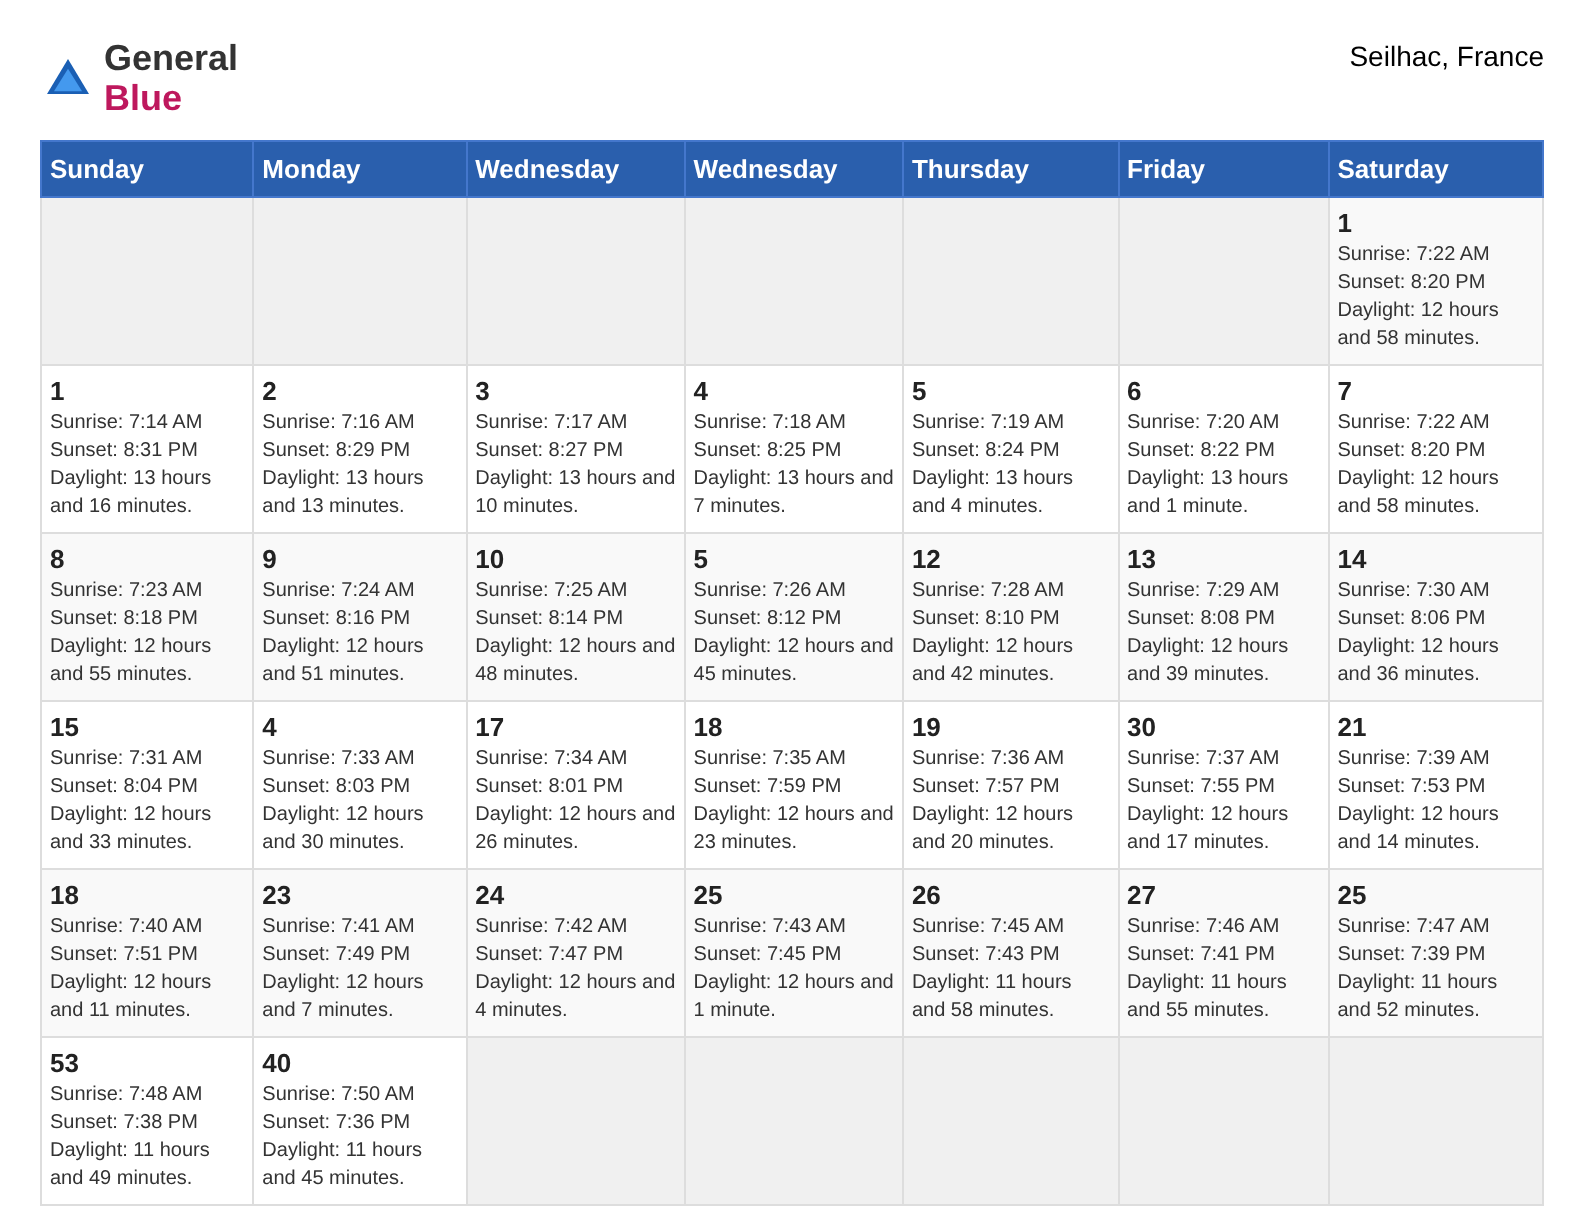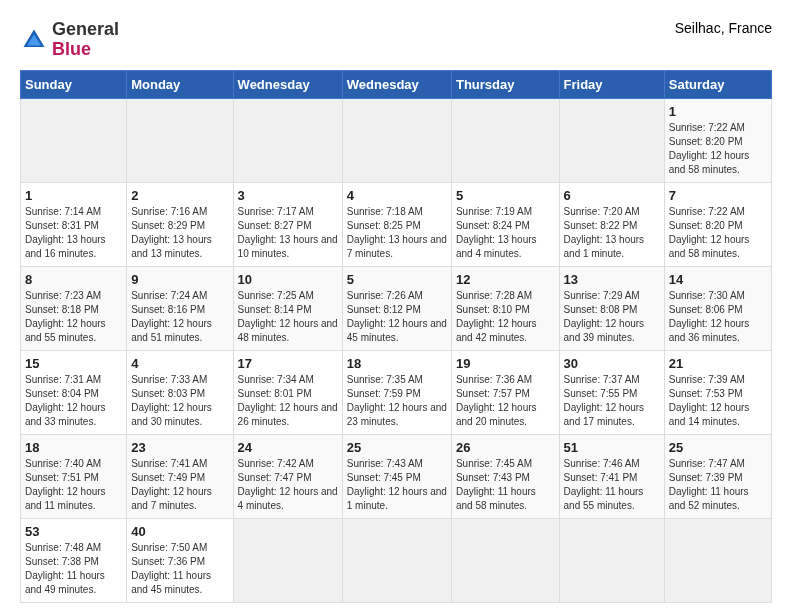--- a/index.html
+++ b/index.html
@@ -158,21 +158,21 @@
         <td><span class="day-number">19</span><span class="day-info">Sunrise: 7:36 AM<br>Sunset: 7:57 PM<br>Daylight: 12 hours and 20 minutes.</span></td>
         <td><span class="day-number">30</span><span class="day-info">Sunrise: 7:37 AM<br>Sunset: 7:55 PM<br>Daylight: 12 hours and 17 minutes.</span></td>
         <td><span class="day-number">21</span><span class="day-info">Sunrise: 7:39 AM<br>Sunset: 7:53 PM<br>Daylight: 12 hours and 14 minutes.</span></td>
       </tr>
       <tr>
         <td><span class="day-number">18</span><span class="day-info">Sunrise: 7:40 AM<br>Sunset: 7:51 PM<br>Daylight: 12 hours and 11 minutes.</span></td>
         <td><span class="day-number">23</span><span class="day-info">Sunrise: 7:41 AM<br>Sunset: 7:49 PM<br>Daylight: 12 hours and 7 minutes.</span></td>
         <td><span class="day-number">24</span><span class="day-info">Sunrise: 7:42 AM<br>Sunset: 7:47 PM<br>Daylight: 12 hours and 4 minutes.</span></td>
         <td><span class="day-number">25</span><span class="day-info">Sunrise: 7:43 AM<br>Sunset: 7:45 PM<br>Daylight: 12 hours and 1 minute.</span></td>
         <td><span class="day-number">26</span><span class="day-info">Sunrise: 7:45 AM<br>Sunset: 7:43 PM<br>Daylight: 11 hours and 58 minutes.</span></td>
-        <td><span class="day-number">51</span><span class="day-info">Sunrise: 7:46 AM<br>Sunset: 7:41 PM<br>Daylight: 11 hours and 55 minutes.</span></td>
+        <td><span class="day-number">27</span><span class="day-info">Sunrise: 7:46 AM<br>Sunset: 7:41 PM<br>Daylight: 11 hours and 55 minutes.</span></td>
         <td><span class="day-number">25</span><span class="day-info">Sunrise: 7:47 AM<br>Sunset: 7:39 PM<br>Daylight: 11 hours and 52 minutes.</span></td>
       </tr>
       <tr>
         <td><span class="day-number">53</span><span class="day-info">Sunrise: 7:48 AM<br>Sunset: 7:38 PM<br>Daylight: 11 hours and 49 minutes.</span></td>
         <td><span class="day-number">40</span><span class="day-info">Sunrise: 7:50 AM<br>Sunset: 7:36 PM<br>Daylight: 11 hours and 45 minutes.</span></td>
         <td class="empty-cell"></td>
         <td class="empty-cell"></td>
         <td class="empty-cell"></td>
         <td class="empty-cell"></td>
         <td class="empty-cell"></td>

